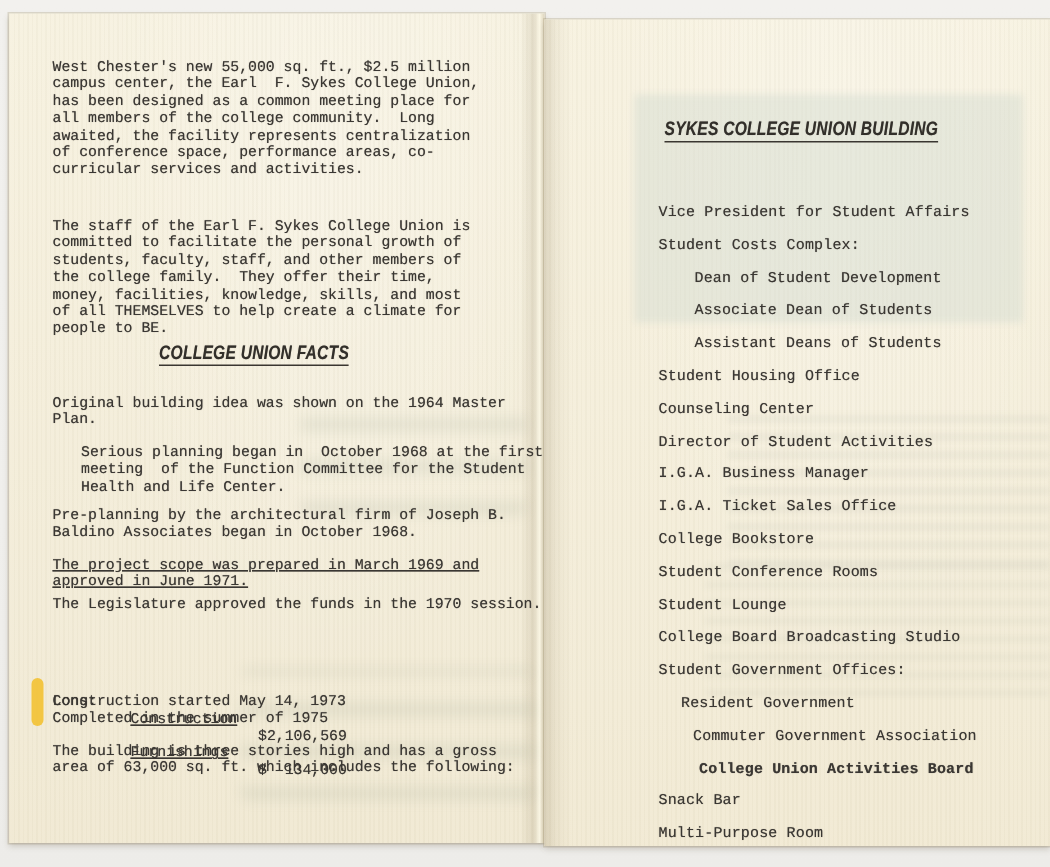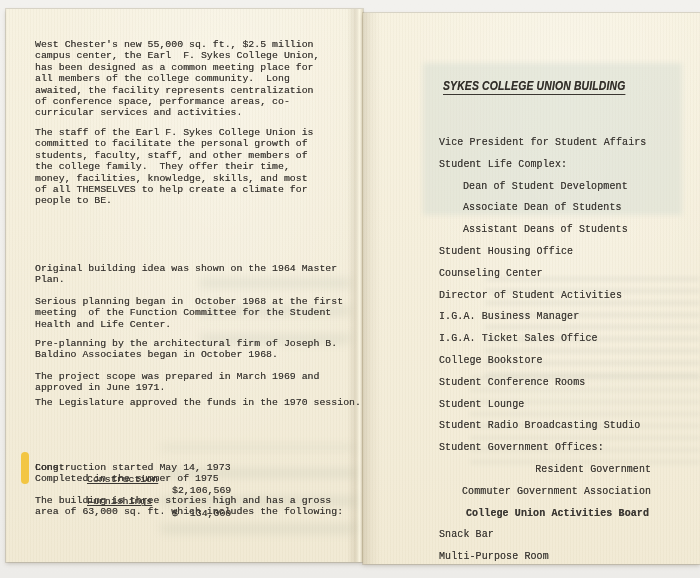--- a/index.html
+++ b/index.html
@@ -47,21 +47,21 @@
   .c-label{position:absolute;left:0;white-space:pre;}
   .c-item{position:absolute;left:52px;white-space:pre;text-decoration:underline;}
   .c-val{position:absolute;left:137px;white-space:pre;}
   .marker{
     position:absolute;left:15px;top:443px;width:8px;height:32px;border-radius:4px;
     opacity:0.88;z-index:4;
   }
   .dir-list{position:absolute;left:76px;top:74px;z-index:3;font-size:10px;letter-spacing:0.1px;margin-top:45px;}
   .dir-item{height:21.8px;line-height:21.8px;white-space:pre;}
   .ind-a{padding-left:24px;}
-  .ind-b{padding-left:15px;text-align:right;}
+  .ind-b{padding-left:15px;}
   .ind-c{padding-left:23px;font-family:Liberation Mono, monospace;}
   .ind-d{padding-left:27px;font-weight:bold;}
   .ghost{position:absolute;z-index:1;pointer-events:none;}
   .ghost-script{
     background:repeating-linear-gradient(0deg, rgba(148,160,140,0.28) 0 10px, rgba(0,0,0,0) 10px 28px);
     filter:blur(4px);opacity:0.5;border-radius:6px;
   }
   .ghost-text{
     background:repeating-linear-gradient(0deg, rgba(146,155,145,0.22) 0 4px, rgba(0,0,0,0) 4px 12px);
     filter:blur(2px);opacity:0.55;border-radius:3px;
@@ -79,37 +79,40 @@
   <div class="ghost ghost-script" style="left:194px;top:261px;width:151px;height:74px;"></div>
   <div class="ghost ghost-script" style="left:154px;top:436px;width:196px;height:89px;"></div>
 
   <div class="block ink" style="top:30px;">West Chester's new 55,000 sq. ft., $2.5 million
 campus center, the Earl  F. Sykes College Union,
 has been designed as a common meeting place for
 all members of the college community.  Long
 awaited, the facility represents centralization
 of conference space, performance areas, co-
 curricular services and activities.</div>
-  <div class="block ink" style="top:118px;">The staff of the Earl F. Sykes College Union is
+  <div class="block ink" style="top:136px;">The staff of the Earl F. Sykes College Union is
 committed to facilitate the personal growth of
 students, faculty, staff, and other members of
 the college family.  They offer their time,
 money, facilities, knowledge, skills, and most
 of all THEMSELVES to help create a climate for
 people to BE.</div>
 
+  <div class="heading-wrap" style="left:100px;top:217px;">
+    <span class="heading">COLLEGE UNION FACTS</span>
+  </div>
 
   <div class="block ink" style="top:254px;">Original building idea was shown on the 1964 Master
 Plan.</div>
-  <div class="block ink" style="top:287px;">Serious planning began in  October 1968 at the first
+  <div class="block ink" style="top:287px;margin-left:19px;">Serious planning began in  October 1968 at the first
 meeting  of the Function Committee for the Student
 Health and Life Center.</div>
   <div class="block ink" style="top:329px;">Pre-planning by the architectural firm of Joseph B.
 Baldino Associates began in October 1968.</div>
-  <div class="block ink" style="top:362px;">The project scope was prepared in March 1969 and
+  <div class="block ink" style="top:362px;text-decoration:underline;">The project scope was prepared in March 1969 and
 approved in June 1971.</div>
   <div class="block ink" style="top:388px;">The Legislature approved the funds in the 1970 session.</div>
 
   <div class="block ink" style="top:419px;width:300px;">
     <div class="cost-row">
       <span class="c-label">Long:</span>
       <span class="c-item">Construction</span>
       <span class="c-val">$2,106,569</span>
     </div>
     <div class="cost-row">
@@ -131,33 +134,33 @@
   <div class="ghost ghost-tint" style="left:60px;top:50px;width:259px;height:152px;"></div>
   <div class="ghost ghost-text" style="left:122px;top:264px;width:215px;height:100px;"></div>
   <div class="ghost ghost-text" style="left:107px;top:361px;width:230px;height:90px;opacity:0.45;"></div>
 
   <div class="heading-wrap" style="left:80px;top:44px;margin-top:20px;">
     <span class="heading">SYKES COLLEGE UNION BUILDING</span>
   </div>
 
   <div class="dir-list ink">
     <div class="dir-item">Vice President for Student Affairs</div>
-    <div class="dir-item">Student Life Complex:</div>
+    <div class="dir-item">Student Costs Complex:</div>
     <div class="dir-item ind-a">Dean of Student Development</div>
     <div class="dir-item ind-a">Associate Dean of Students</div>
     <div class="dir-item ind-a">Assistant Deans of Students</div>
     <div class="dir-item">Student Housing Office</div>
     <div class="dir-item">Counseling Center</div>
     <div class="dir-item">Director of Student Activities</div>
     <div class="dir-item">I.G.A. Business Manager</div>
     <div class="dir-item">I.G.A. Ticket Sales Office</div>
     <div class="dir-item">College Bookstore</div>
     <div class="dir-item">Student Conference Rooms</div>
     <div class="dir-item">Student Lounge</div>
-    <div class="dir-item">Student Radio Broadcasting Studio</div>
+    <div class="dir-item">College Board Broadcasting Studio</div>
     <div class="dir-item">Student Government Offices:</div>
     <div class="dir-item ind-b">Resident Government</div>
     <div class="dir-item ind-c">Commuter Government Association</div>
     <div class="dir-item ind-d">College Union Activities Board</div>
     <div class="dir-item">Snack Bar</div>
     <div class="dir-item">Multi-Purpose Room</div>
   </div>
 </div>
 
 </body></html>

